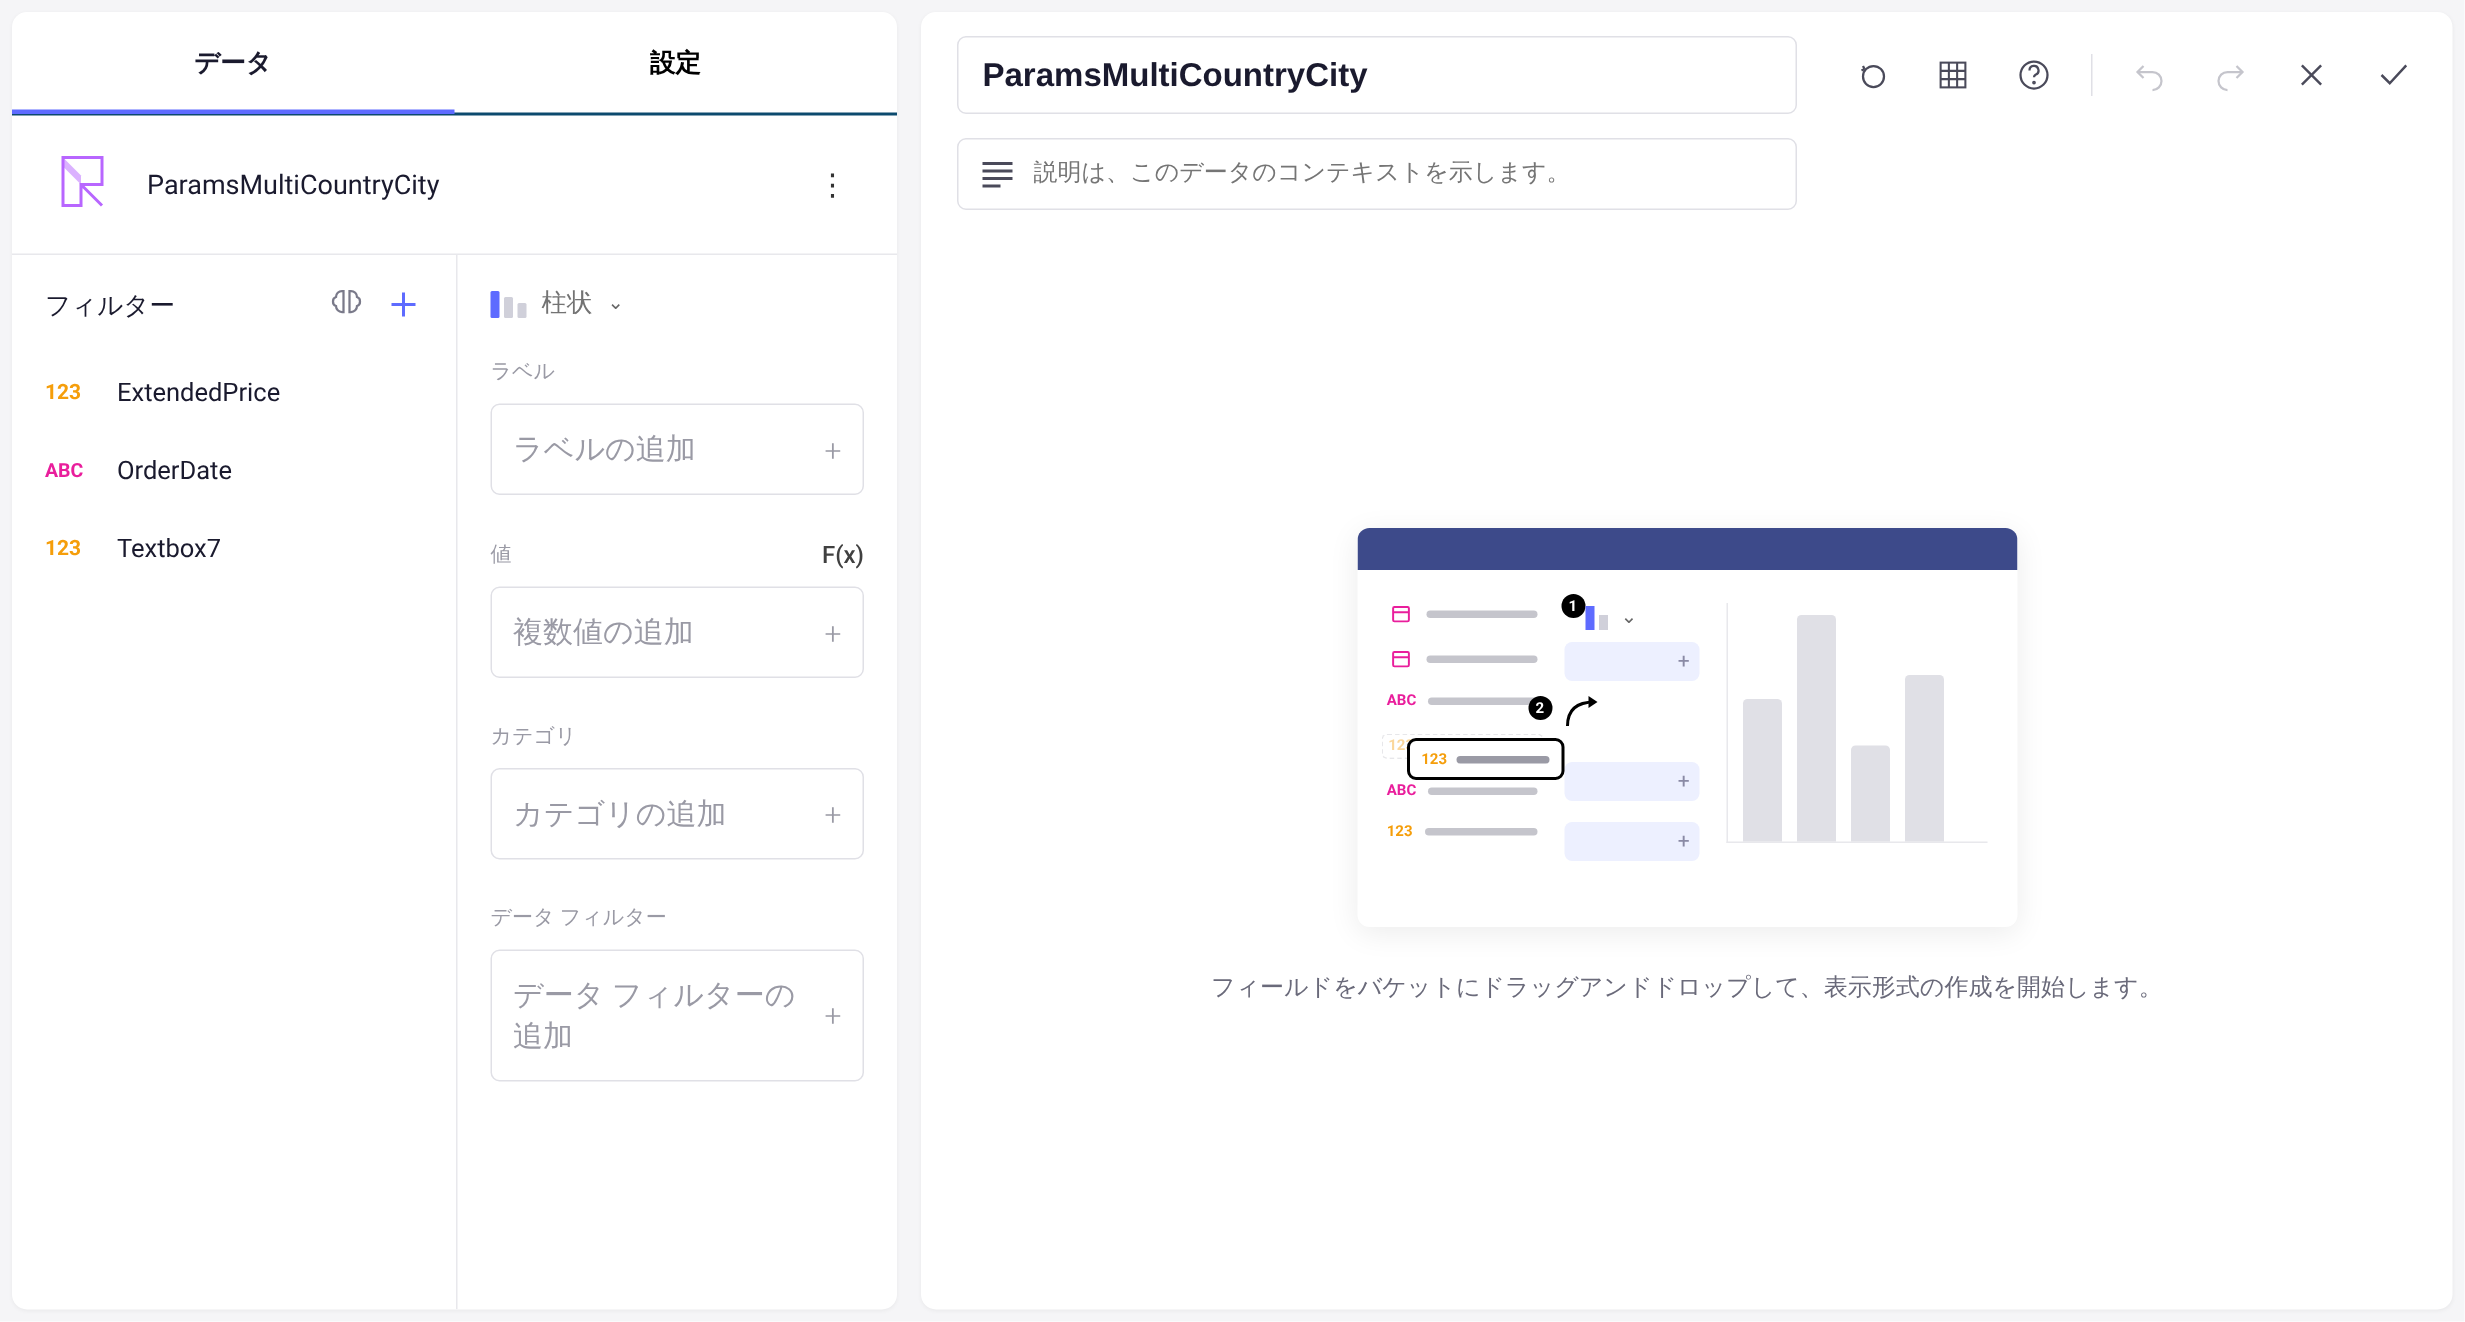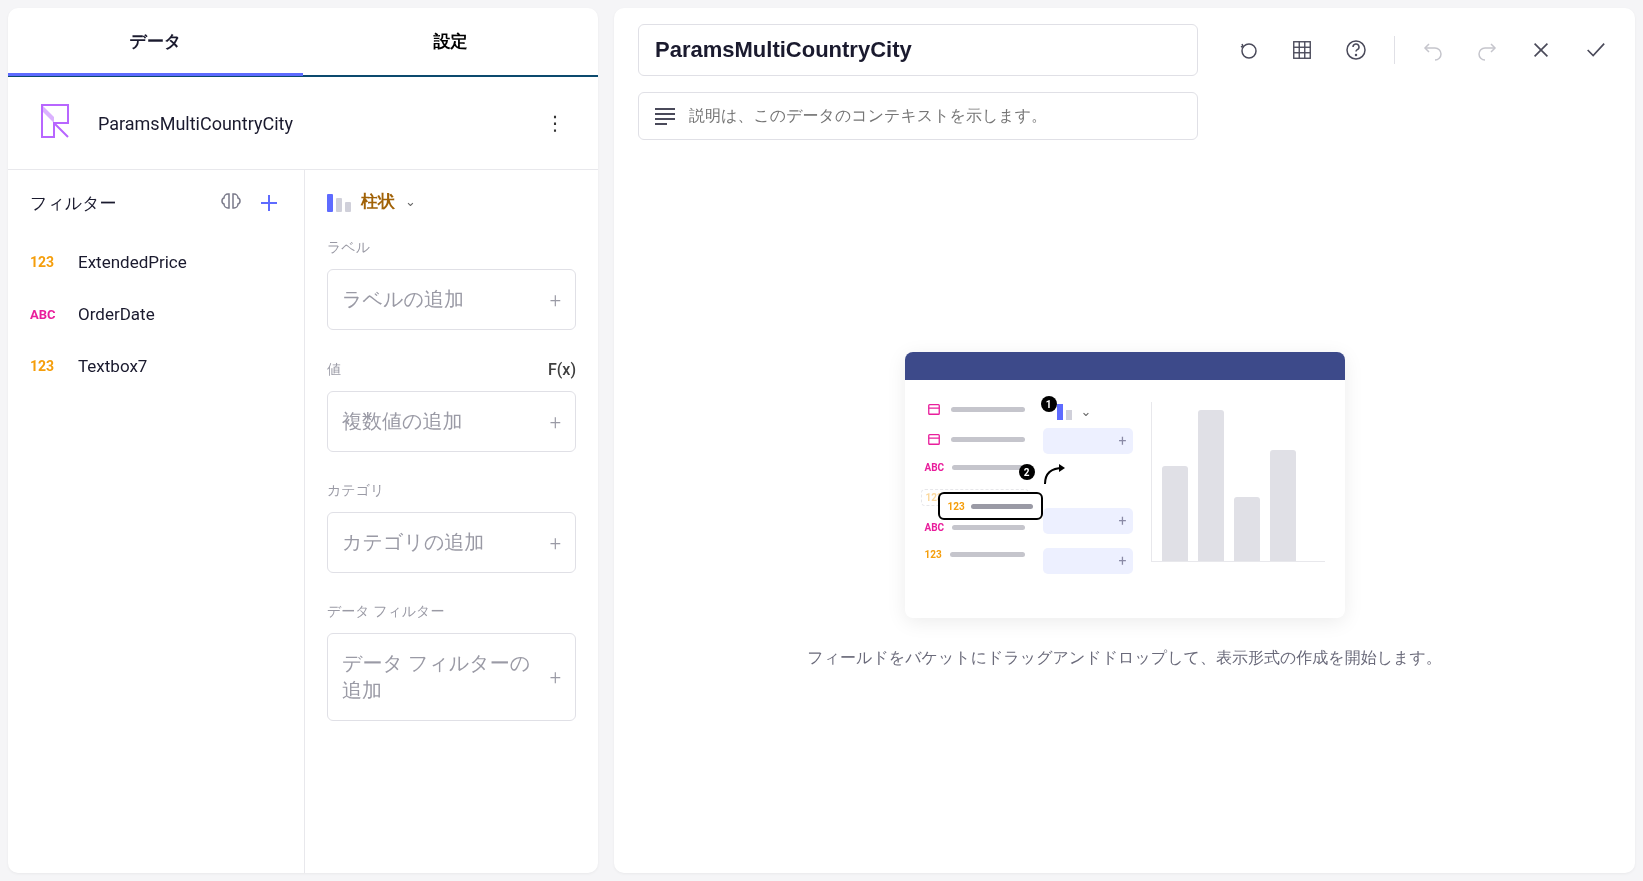--- a/index.html
+++ b/index.html
@@ -32,21 +32,21 @@
     .field-type.abc { color: #e91e9c; font-size: 13px; }
     .field-name { font-size: 17px; color: #1a1a2e; }
     
     .config-col { flex: 1; padding: 20px 22px; overflow-y: auto; }
     .chart-type-row { display: flex; align-items: center; gap: 10px; margin-bottom: 26px; cursor: pointer; }
     .chart-type-icon { width: 24px; height: 20px; display: flex; align-items: flex-end; gap: 3px; }
     .chart-type-icon span { display: block; width: 6px; border-radius: 1px; }
     .ct1 { height: 18px; background: #5e6bff; }
     .ct2 { height: 14px; background: #d0d0da; }
     .ct3 { height: 10px; background: #d0d0da; }
-    .chart-type-label { font-size: 17px; color: #a16207; font-weight: 700; }
+    .chart-type-label { font-size: 17px; color: #737373; font-weight: 400; }
     .chev { color: #666; font-size: 13px; }
     
     .section-label { font-size: 14px; color: #9a9aa5; margin-bottom: 12px; display: flex; justify-content: space-between; align-items: center; }
     .fx { color: #404040; font-size: 16px; font-weight: 500; cursor: pointer; }
     .dropzone { border: 1px solid #e0e0e6; border-radius: 6px; padding: 16px 14px; display: flex; align-items: center; justify-content: space-between; margin-bottom: 30px; cursor: pointer; }
     .dropzone-text { font-size: 20px; color: #9a9aa5; }
     .dz-plus { color: #9a9aa5; font-size: 20px; font-weight: 300; }
     
     .main { flex: 1; background: #fff; border-radius: 10px; margin: 8px 8px 8px 16px; display: flex; flex-direction: column; box-shadow: 0 1px 3px rgba(0,0,0,0.05); }
     .main-header { display: flex; align-items: center; padding: 16px 24px; gap: 18px; }

